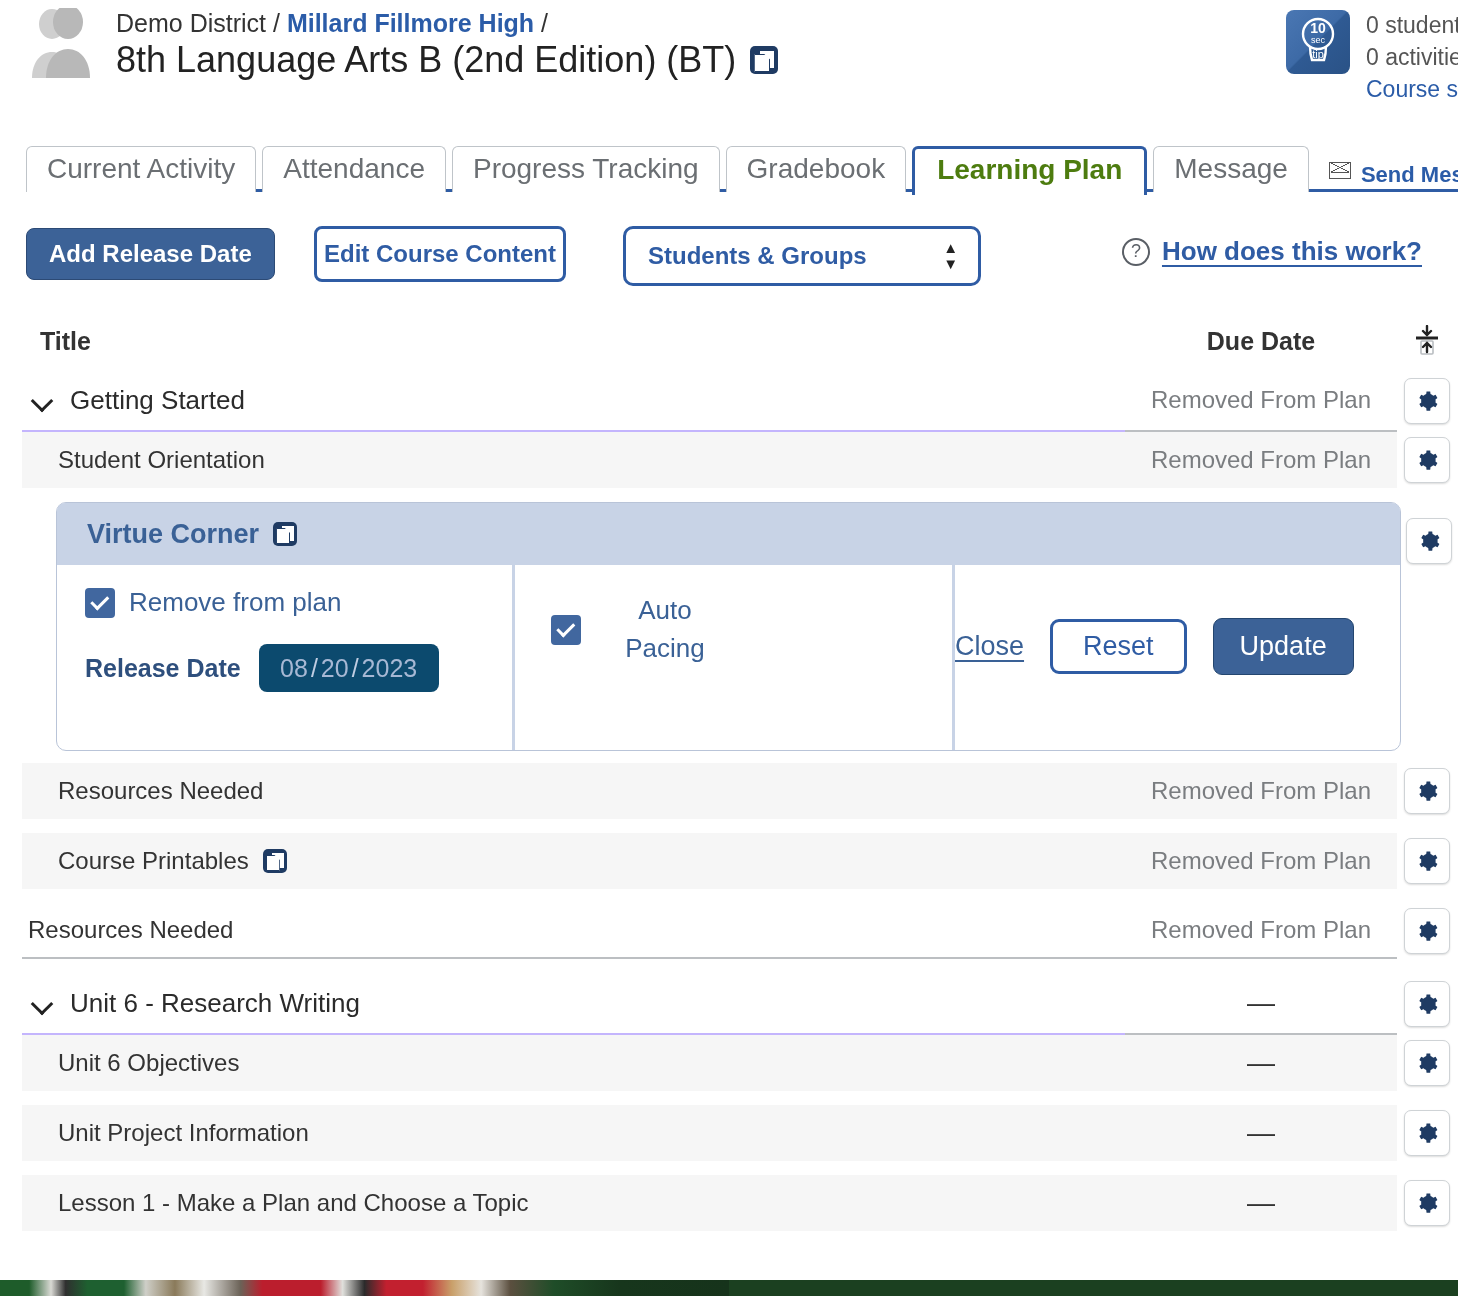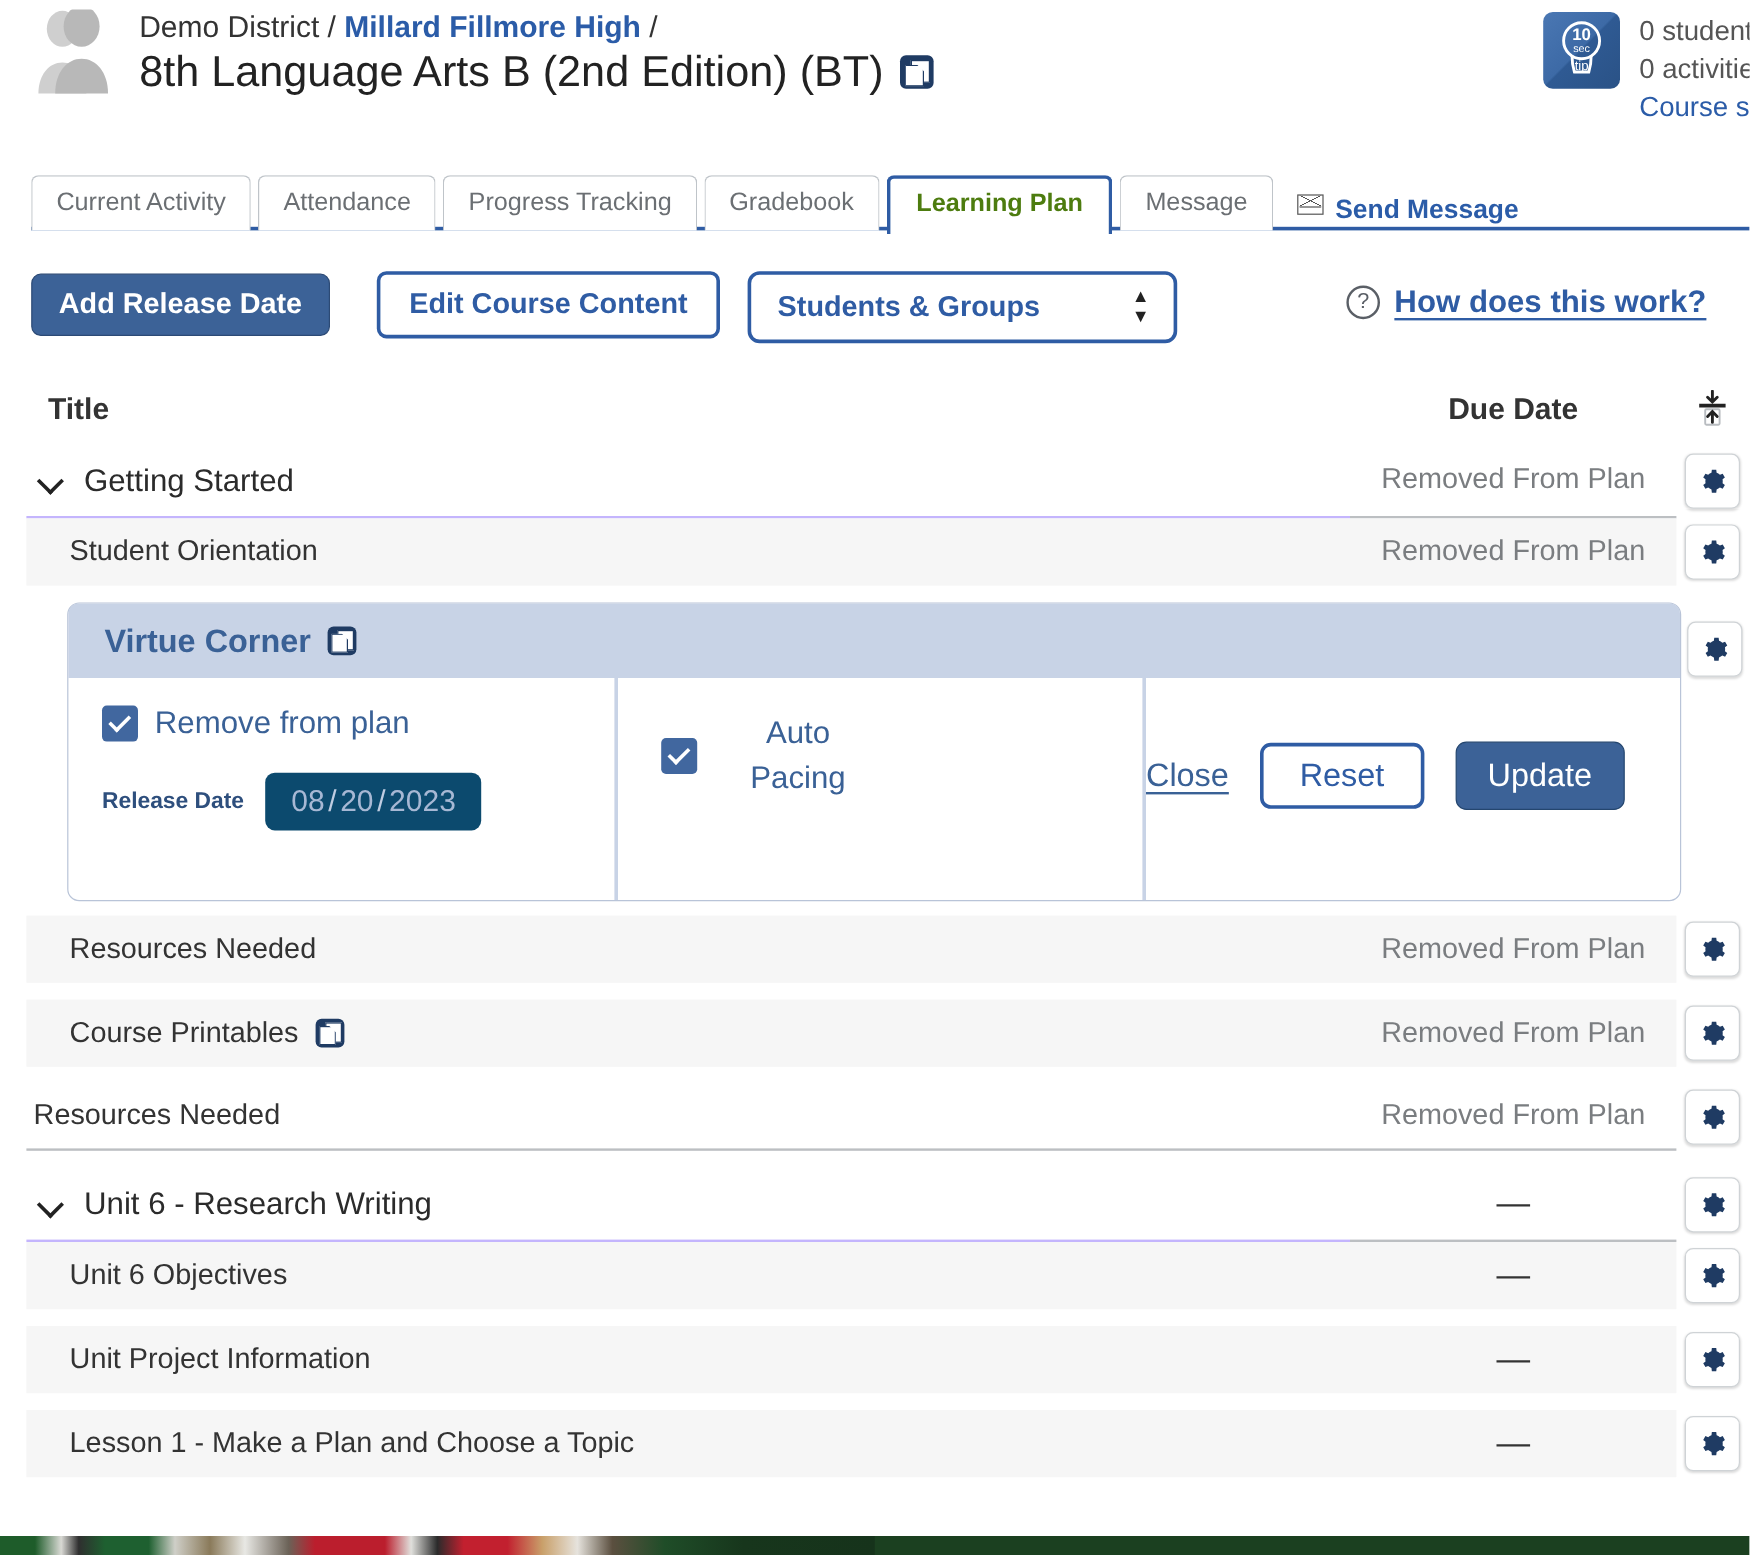--- a/index.html
+++ b/index.html
@@ -82,21 +82,21 @@
   .tabs::after {
     content: ""; position: absolute; left: 0; right: 0; bottom: 0;
     height: 3px; background: #2f5ca4; z-index: 0;
   }
   .tab {
     position: relative; z-index: 1;
     border: 1px solid #bfc4c9; border-bottom: none;
     border-radius: 6px 6px 0 0;
     background: #ffffff;
     padding: 9px 20px 10px 20px;
-    font-size: 21px; line-height: 26px; color: #6b6f73;
+    font-size: 28px; line-height: 26px; color: #6b6f73;
     margin-right: 6px; white-space: nowrap;
     cursor: pointer;
   }
   .tab.active {
     border: 3px solid #2f5ca4; border-bottom: none;
     color: #4d7c0f; font-weight: 700;
     padding: 8px 22px 12px 22px;
     margin-bottom: -3px; background: #fff;
   }
   .send-msg {
@@ -122,21 +122,21 @@
     cursor: pointer; white-space: nowrap;
   }
   .btn-primary {
     position: absolute; left: 0; top: 2px;
     background: #3c6297; color: #fff; border: 1px solid #2c4a75;
     padding: 12px 22px; height: 52px;
   }
   .btn-outline {
     position: absolute; left: 288px; top: 0;
     background: #fff; color: #2f5ca4; border: 3px solid #2f5ca4;
-    padding: 12px 24px; height: 56px;
+    padding: 12px 7px; height: 56px;
   }
   .select-box {
     position: absolute; left: 597px; top: 0; width: 358px; height: 60px;
     border: 3px solid #2f5ca4; border-radius: 10px; background: #fff;
     display: flex; align-items: center; cursor: pointer;
   }
   .select-box .lbl {
     flex: 1; padding-left: 22px; font-size: 24px; color: #2f5ca4; font-weight: 700;
   }
   .select-box .chev { padding-right: 20px; display: flex; flex-direction: column; gap: 2px; color: #222; }
@@ -224,21 +224,21 @@
     display: flex; align-items: center; justify-content: center; flex: none;
     cursor: pointer;
   }
   .chkbox::after {
     content: ""; width: 14px; height: 7px;
     border-left: 3.4px solid #fff; border-bottom: 3.4px solid #fff;
     transform: rotate(-45deg) translate(1px,-2px);
   }
   .chk-label { font-size: 26px; color: #3a6196; }
   .rd-row { display: flex; align-items: center; gap: 18px; margin-top: 26px; }
-  .rd-label { font-size: 19px; font-weight: 700; color: #2e4f7d; }
+  .rd-label { font-size: 25px; font-weight: 700; color: #2e4f7d; }
   .rd-input {
     width: 180px; height: 48px; background: #0c4a6e; border-radius: 8px;
     display: flex; align-items: center; justify-content: center; gap: 3px;
     font-size: 25px; color: #a7b8d4; cursor: text;
   }
   .rd-input .slash { color: #c0cde2; }
   .pb-col2 {
     width: 440px; border-left: 3px solid #c8d3e6;
     padding: 26px 0 0 36px; display: flex; gap: 24px; align-items: flex-start;
   }

